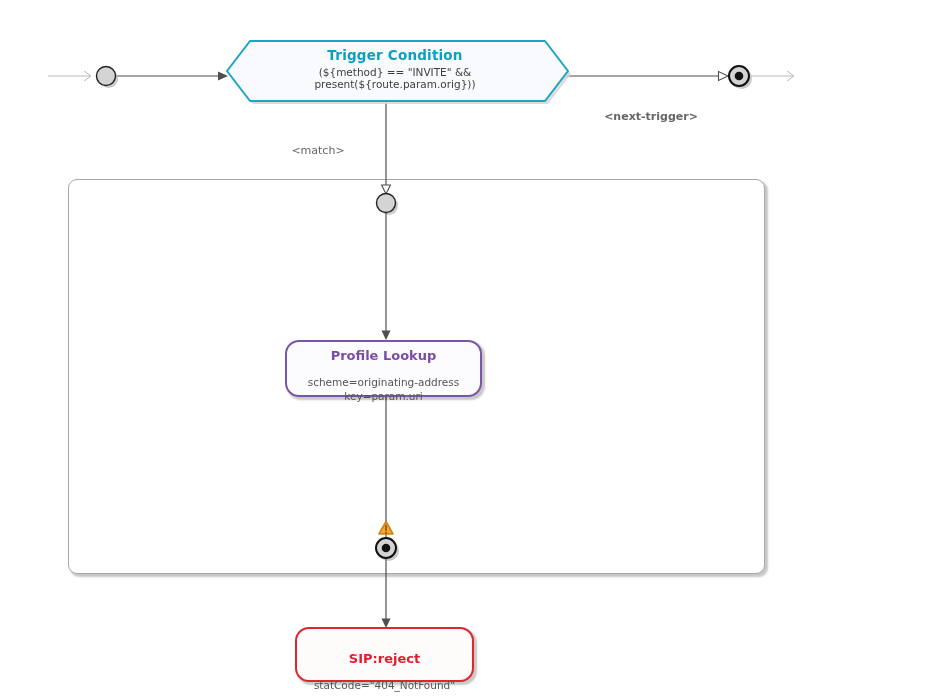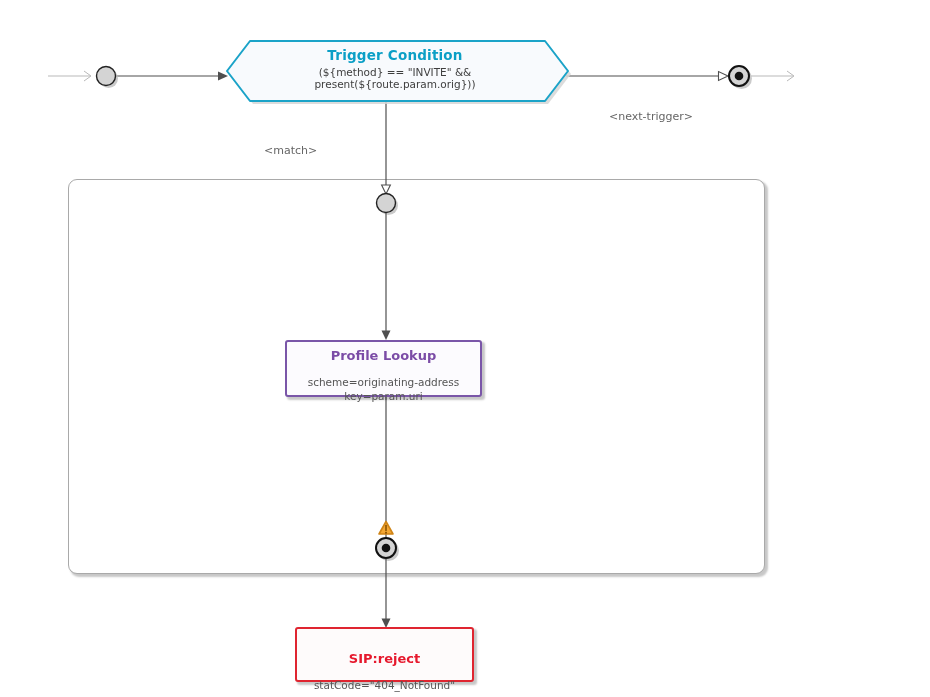--- a/index.html
+++ b/index.html
@@ -43,27 +43,27 @@
   .hex-cond {
     margin-top: 3px;
     font-size: 10.5px; color: #3e3e3e;
   }
 
   .edge-label {
     position: absolute;
     font-size: 11px; color: #666666;
     z-index: 3;
   }
-  .label-match { left: 264px; top: 144px; width: 92px; text-align: left; }
-  .label-next  { left: 598px; top: 110px; width: 106px; text-align: center; }
+  .label-match { left: 272px; top: 144px; width: 92px; text-align: center; }
+  .label-next  { left: 598px; top: 110px; width: 106px; text-align: center; font-weight: bold; }
 
   
   .node-box {
     position: absolute;
-    border-radius: 3px;
+    border-radius: 14px;
     text-align: center;
     z-index: 3;
     box-shadow: 2.5px 2.5px 2px rgba(0,0,0,0.22);
   }
   .node-title { font-size: 13px; font-weight: bold; }
   .node-body  { margin-top: 13px; font-size: 10.5px; color: #555555; line-height: 1.3; }
 
   .profile-box {
     left: 285px; top: 340px; width: 197px; height: 57px;
     background: #fcfbfe;

